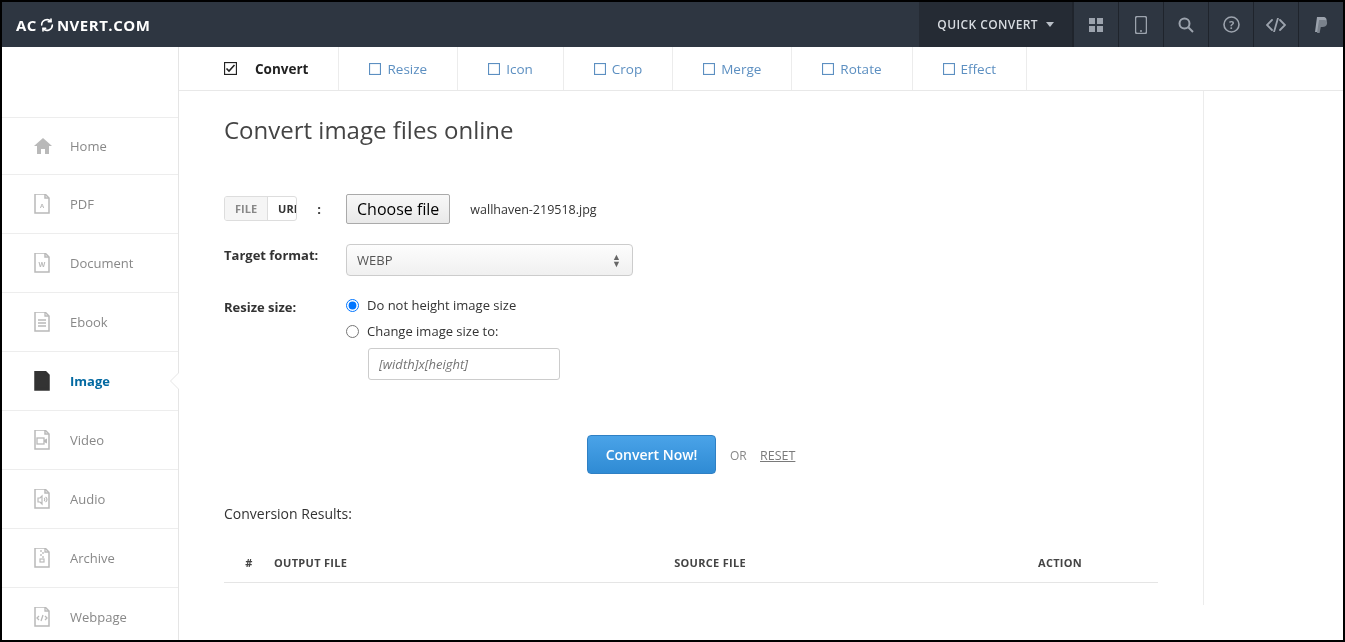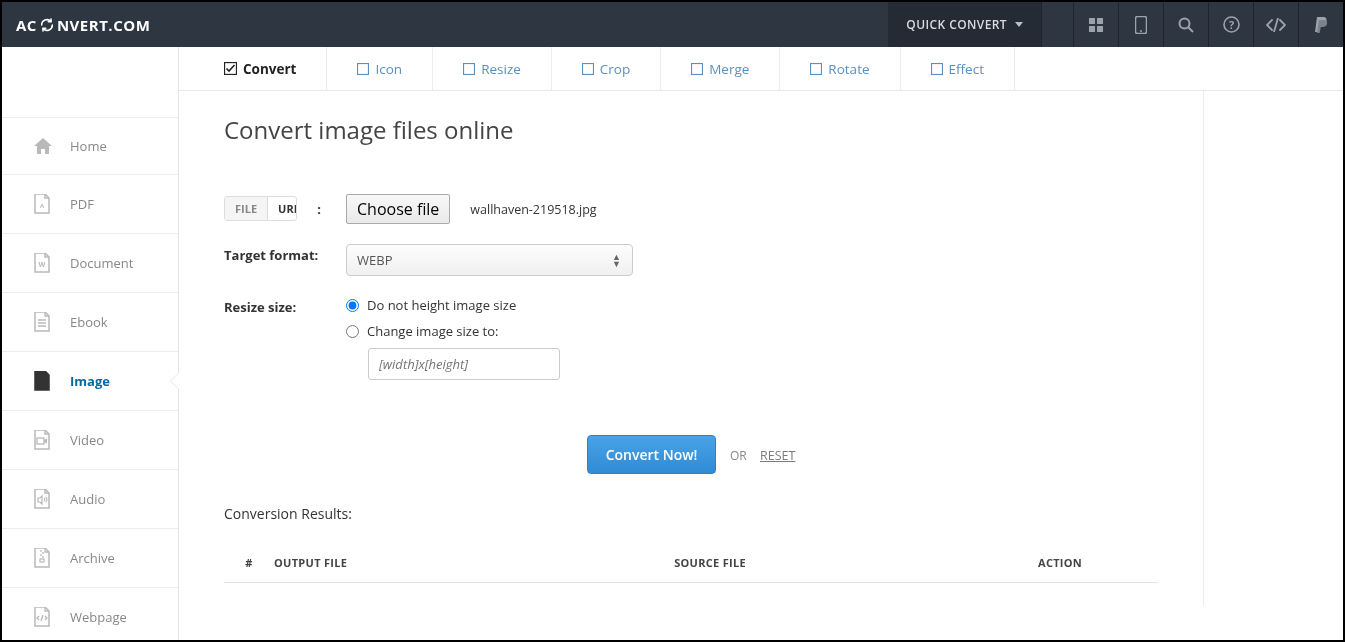--- a/index.html
+++ b/index.html
@@ -1,18 +1,18 @@
 <!DOCTYPE html>
 <html><head>
 <meta charset="utf-8">
 <style>
 * { margin: 0; padding: 0; box-sizing: border-box; }
 body { font-family: "Open Sans", "Segoe UI", Arial, sans-serif; font-size: 13px; color: #333; background: #fff; width: 1345px; height: 642px; overflow: hidden; border: 2px solid #000; }
 
-.topbar { background: #2e3641; height: 45px; display: flex; align-items: stretch; color: #fff; gap: 31px; }
+.topbar { background: #2e3641; height: 45px; display: flex; align-items: stretch; color: #fff; }
 .brand { display: flex; align-items: center; padding: 0 14px; font-size: 15px; font-weight: 700; letter-spacing: 0.5px; }
 .brand .refresh { display: inline-flex; margin: 0 2px; }
 .topbar-spacer { flex: 1; }
 .quick { background: #252b34; display: flex; align-items: center; padding: 0 18px; color: #d7dbe0; font-size: 12px; font-weight: 600; letter-spacing: 0.4px; border-right: 1px solid #1f242c; cursor: pointer; }
 .quick svg { margin-left: 8px; }
 .topicons { display: flex; }
 .topicon { width: 45px; display: flex; align-items: center; justify-content: center; border-left: 1px solid #1f242c; cursor: pointer; }
 
 .layout { display: flex; height: calc(100% - 45px); }
 .sidebar { width: 177px; border-right: 1px solid #e5e5e5; padding-top: 70px; position: relative; }
@@ -20,21 +20,21 @@
 .side-item:first-child { border-top: 1px solid #ededed; }
 .side-item .ic { width: 22px; margin-right: 14px; display: flex; align-items: center; justify-content: flex-start; }
 .side-item.active { color: #0369a1; font-weight: 700; }
 .side-item.active .ic svg path, .side-item.active .ic svg rect { stroke: #333; fill: #333; }
 .side-item.active::after { content: ""; position: absolute; right: -1px; top: 50%; transform: translateY(-50%); border: 8px solid transparent; border-right-color: #fff; filter: drop-shadow(-1px 0 0 #e5e5e5); }
 
 .main { flex: 1; }
 .tabs { display: flex; border-bottom: 1px solid #e8e8e8; height: 44px; align-items: stretch; }
 .tab { padding: 0 30px; display: flex; align-items: center; color: #5c8fc1; font-size: 13.5px; cursor: pointer; border-right: 1px solid #ececec; }
 .tab .chk { margin-right: 6px; display: inline-flex; }
-.tab.active { color: #222; font-weight: 700; }
+.tab.active { color: #222; font-weight: 700; gap: 12px; }
 .tab.active .chk svg rect { stroke: #222; }
 .tab:first-child { padding-left: 45px; }
 
 .content { padding: 22px 45px; max-width: 1025px; border-right: 1px solid #ececec; }
 .heading { font-size: 24px; font-weight: 400; color: #444; margin-bottom: 48px; }
 .row { display: flex; align-items: flex-start; margin-bottom: 20px; }
 .row .label { width: 122px; font-weight: 700; font-size: 13px; color: #333; padding-top: 2px; }
 .row .field { flex: 1; }
 
 .srcwrap { display: flex; align-items: center; gap: 20px; }
@@ -229,29 +229,29 @@
             </svg>
           </span>
           <span>Convert</span>
         </div>
       <div class="tab">
           <span class="chk">
             <svg width="12" height="12" viewBox="0 0 12 12">
               <rect x="0.5" y="0.5" width="11" height="11" fill="none" stroke="#5c8fc1" stroke-width="1.2"></rect>
             </svg>
           </span>
+          <span>Resize</span>
+        </div>
+      <div class="tab">
+          <span class="chk">
+            <svg width="12" height="12" viewBox="0 0 12 12">
+              <rect x="0.5" y="0.5" width="11" height="11" fill="none" stroke="#5c8fc1" stroke-width="1.2"></rect>
+            </svg>
+          </span>
           <span>Icon</span>
-        </div>
-      <div class="tab">
-          <span class="chk">
-            <svg width="12" height="12" viewBox="0 0 12 12">
-              <rect x="0.5" y="0.5" width="11" height="11" fill="none" stroke="#5c8fc1" stroke-width="1.2"></rect>
-            </svg>
-          </span>
-          <span>Resize</span>
         </div>
       <div class="tab">
           <span class="chk">
             <svg width="12" height="12" viewBox="0 0 12 12">
               <rect x="0.5" y="0.5" width="11" height="11" fill="none" stroke="#5c8fc1" stroke-width="1.2"></rect>
             </svg>
           </span>
           <span>Crop</span>
         </div>
       <div class="tab">

